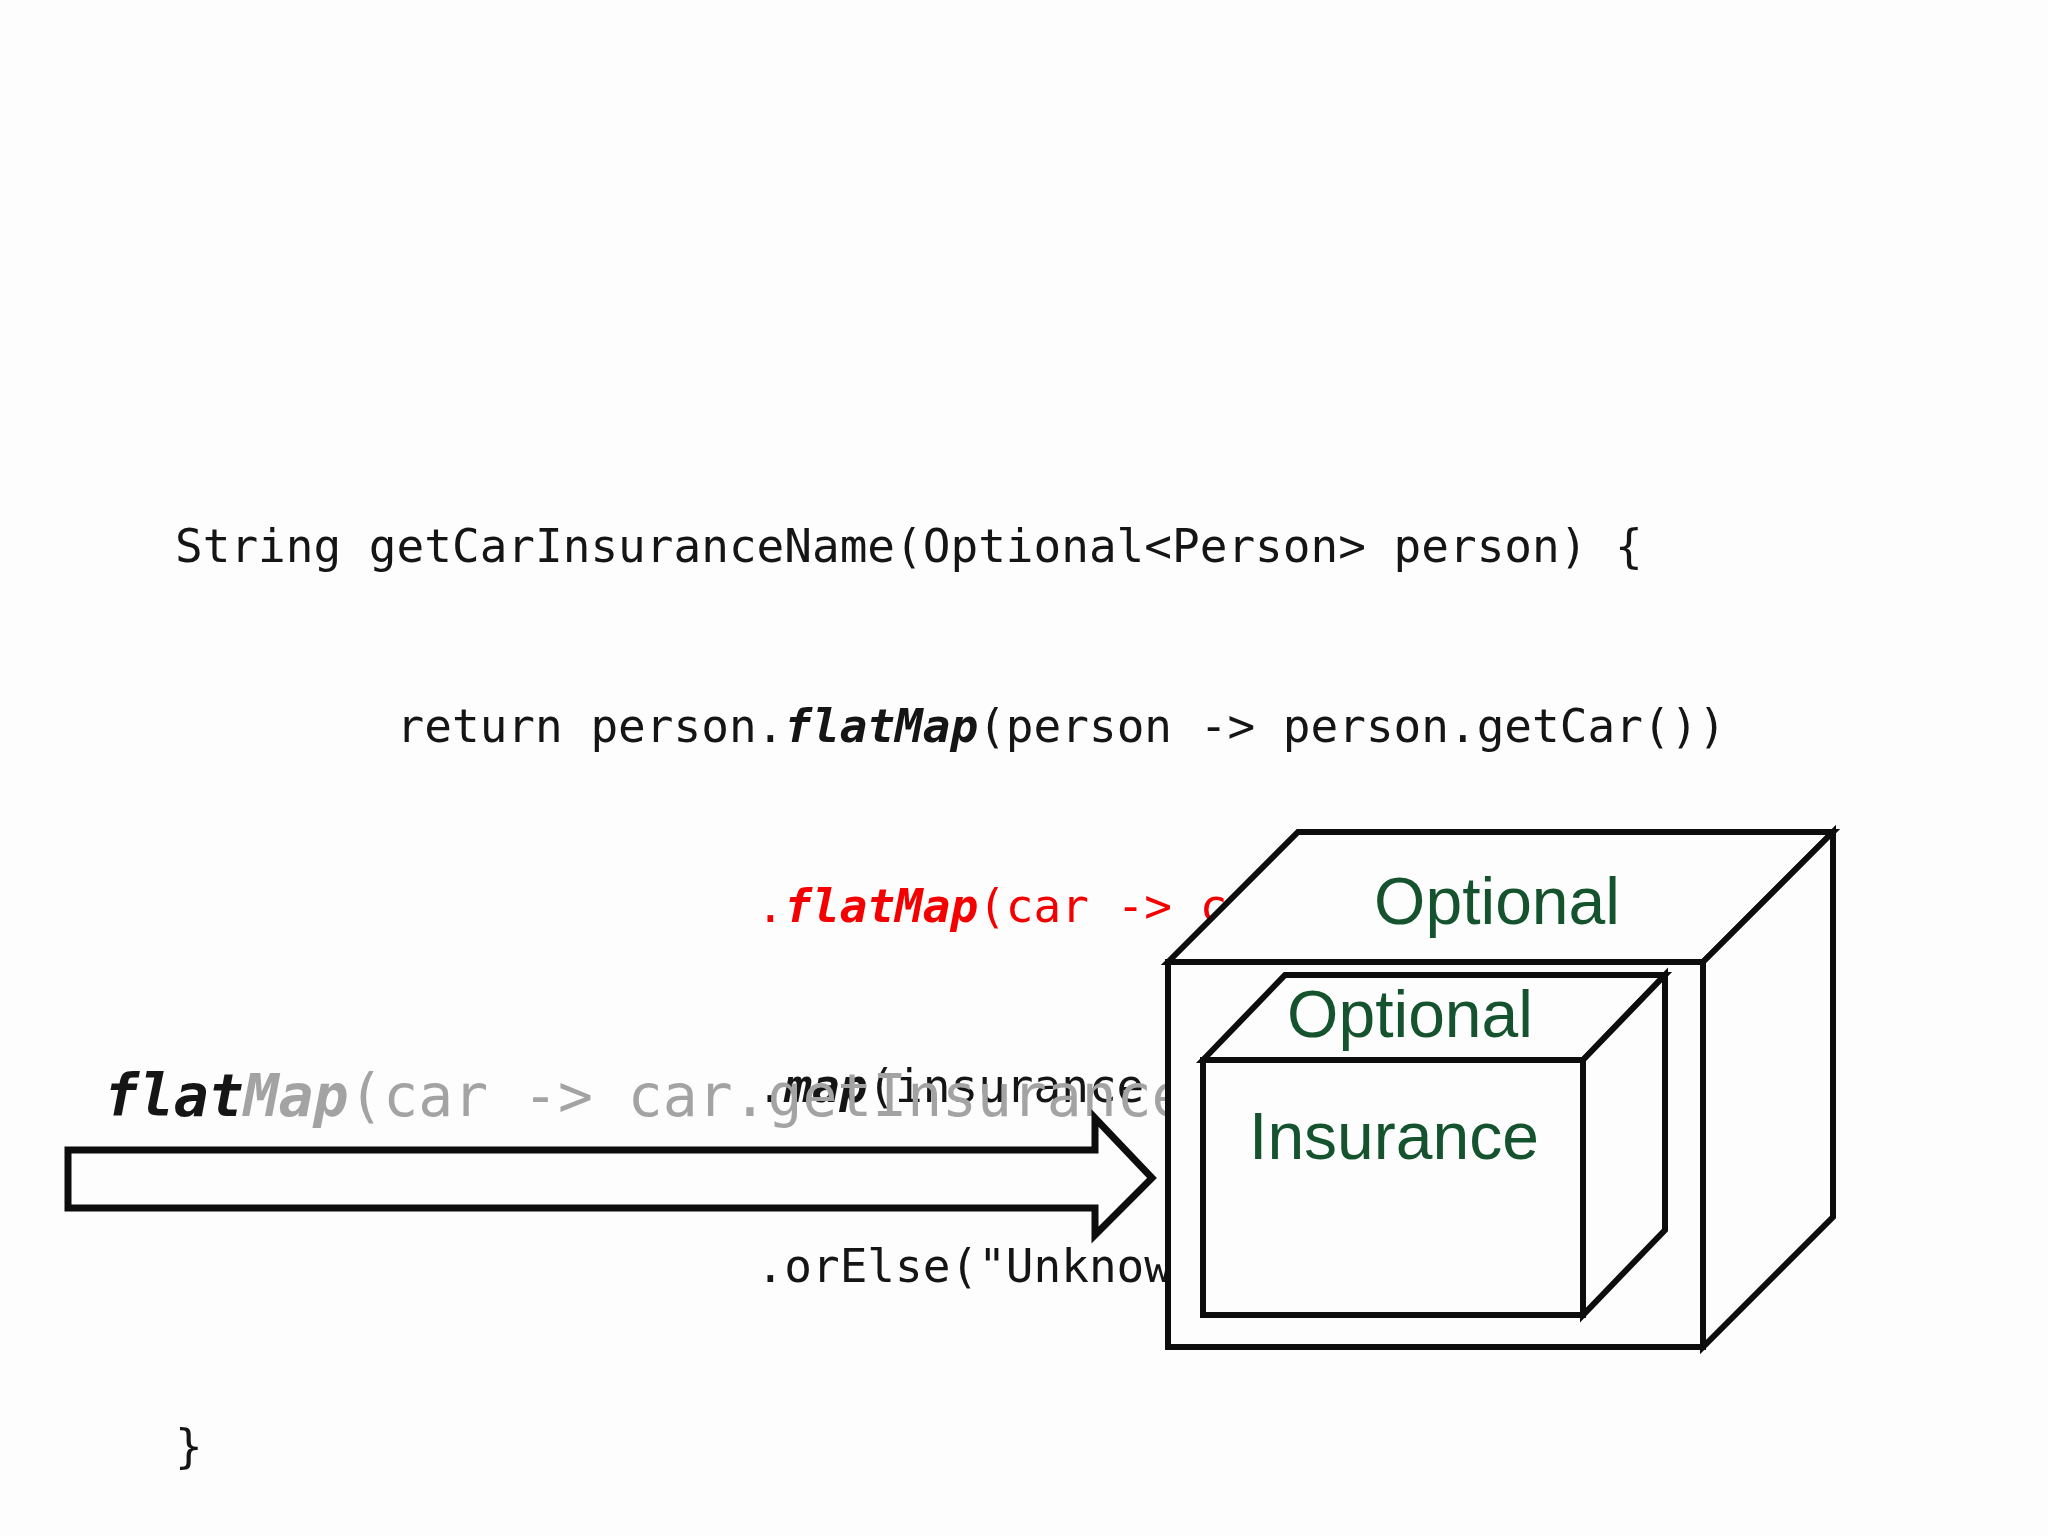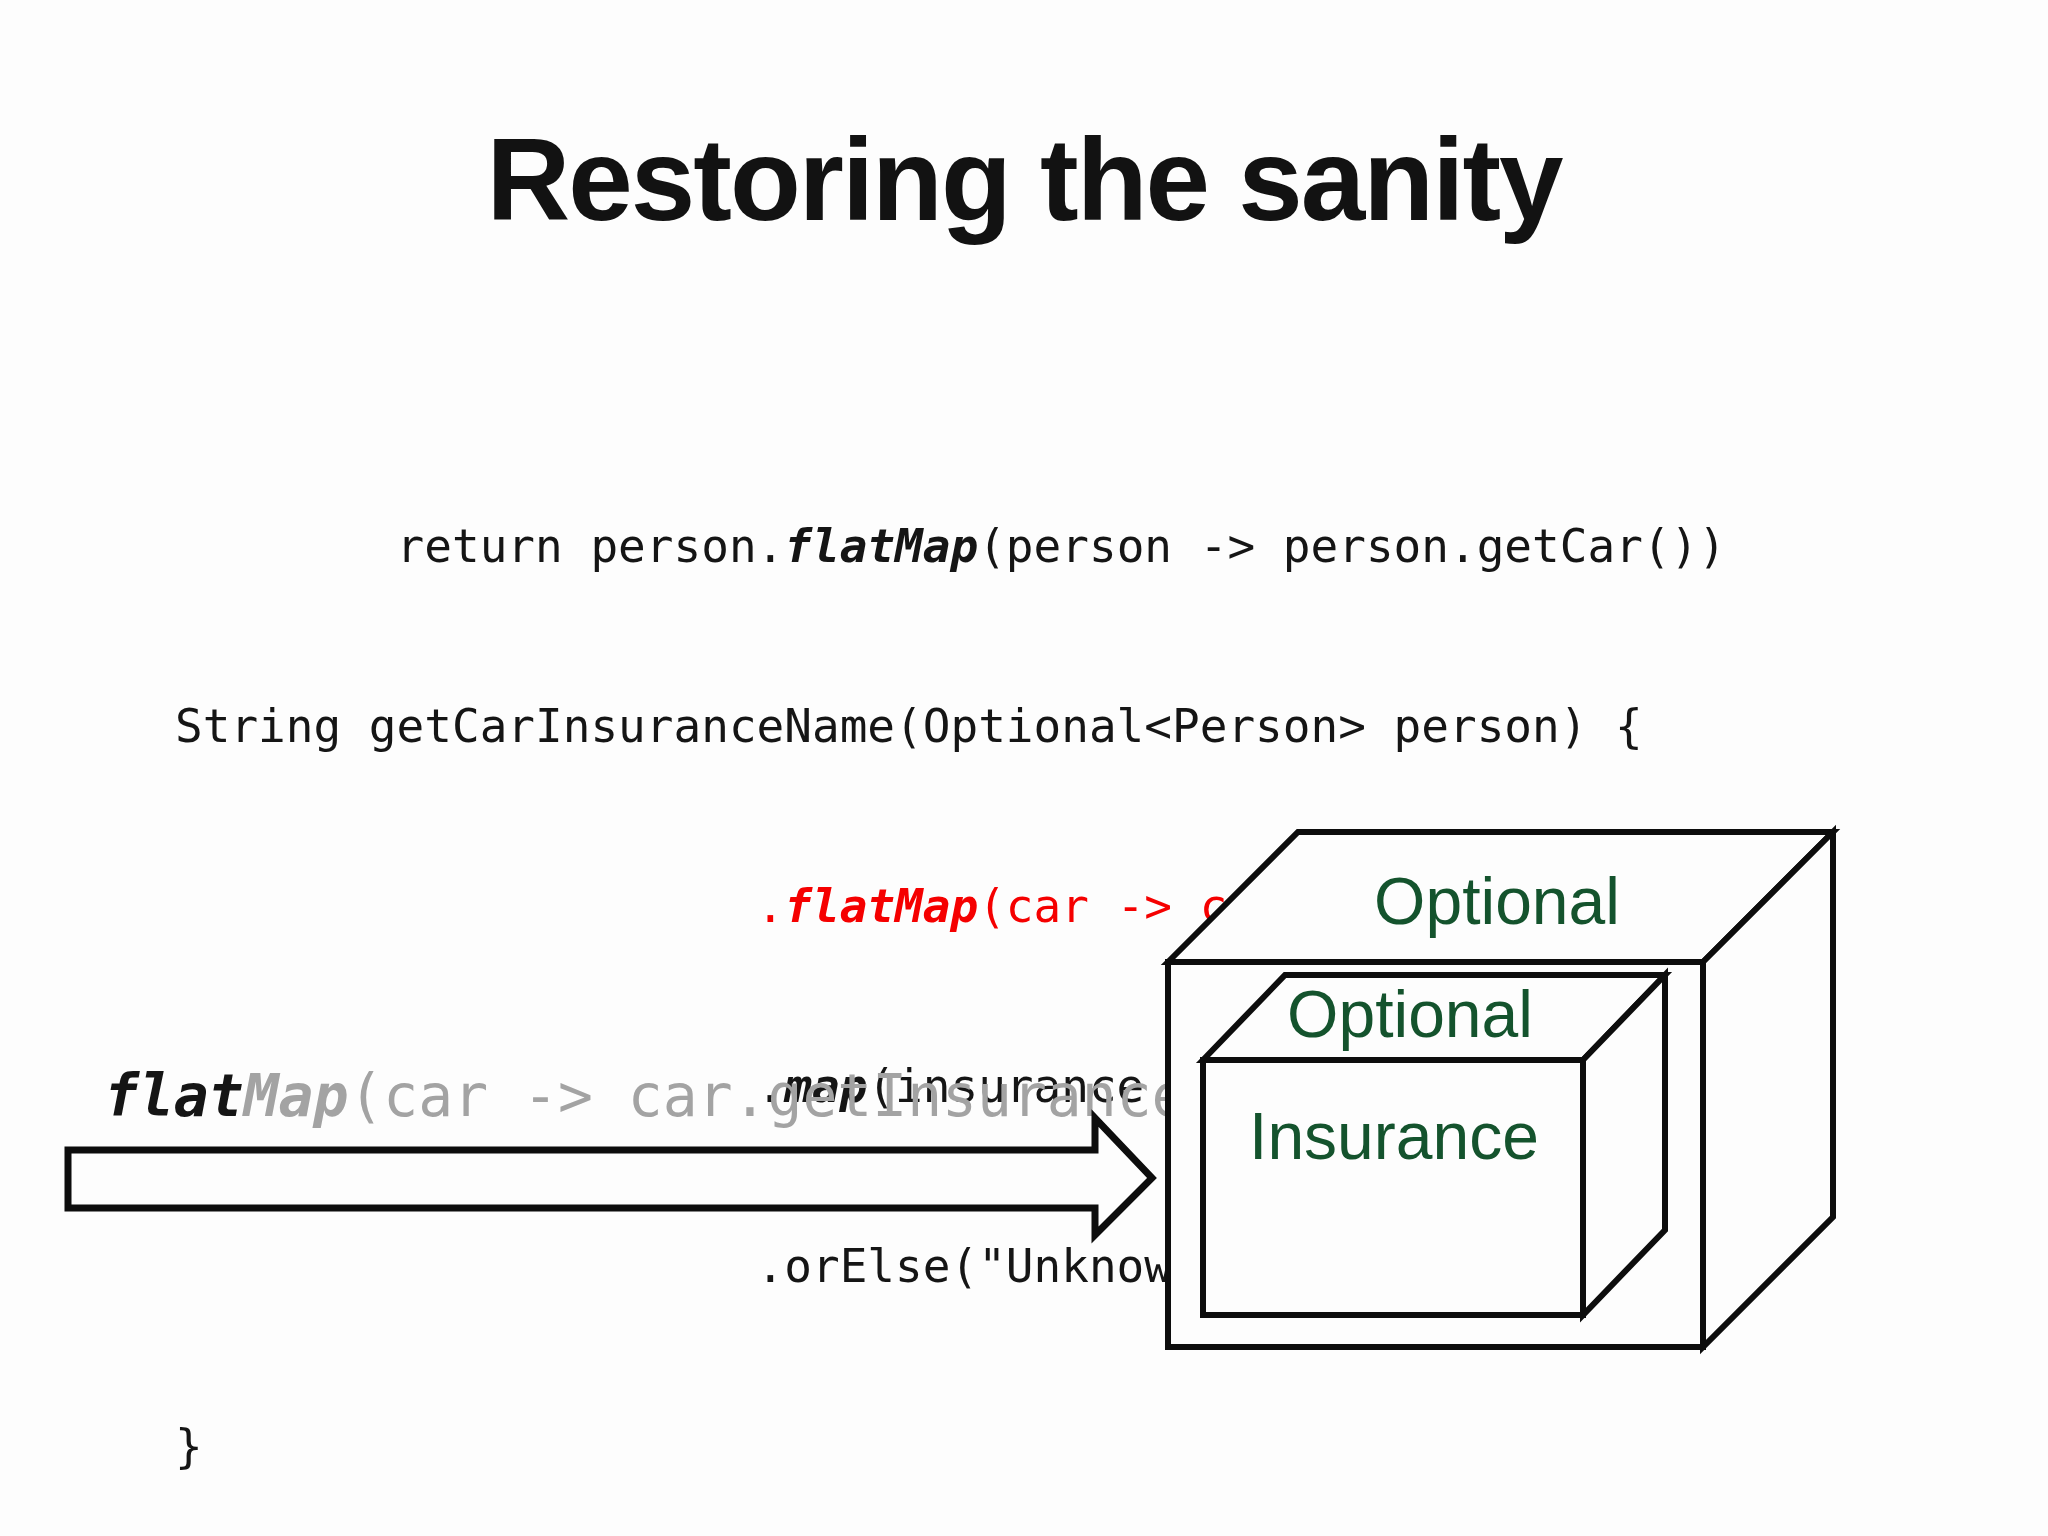--- a/index.html
+++ b/index.html
@@ -35,25 +35,24 @@
   }
   .lbl-outer   { left:1497px; top:901px; }
   .lbl-inner   { left:1410px; top:1014px; }
   .lbl-content { left:1394px; top:1136px; }
 </style>
 </head>
 <body>
 
 <div class="slide">
 
-  <div class="title">Restoring the sanity</div>
 
   <div class="code">
+    <div class="code-line"><span>String getCarInsuranceName(Optional&lt;Person&gt; person) {</span></div>
     <div class="code-line"><span>        return person.</span><span class="tok">flatMap</span><span>(person -&gt; person.getCar())</span></div>
-    <div class="code-line"><span>String getCarInsuranceName(Optional&lt;Person&gt; person) {</span></div>
     <div class="code-line red"><span>                     .</span><span class="tok">flatMap</span><span>(car -&gt; car.getInsurance())</span></div>
     <div class="code-line"><span>                     .</span><span class="tok">map</span><span>(insurance -&gt; insurance.getName())</span></div>
     <div class="code-line"><span>                     .orElse("Unknown");</span></div>
     <div class="code-line"><span>}</span></div>
   </div>
 
   <div class="arrow-label"><span class="black-tok">flat</span><span class="gray" style="font-weight:bold;font-style:italic;">Map</span><span class="gray">(car -&gt; car.getInsurance())</span></div>
 
   <svg class="diagram-svg" width="2048" height="1536" viewBox="0 0 2048 1536">
 

